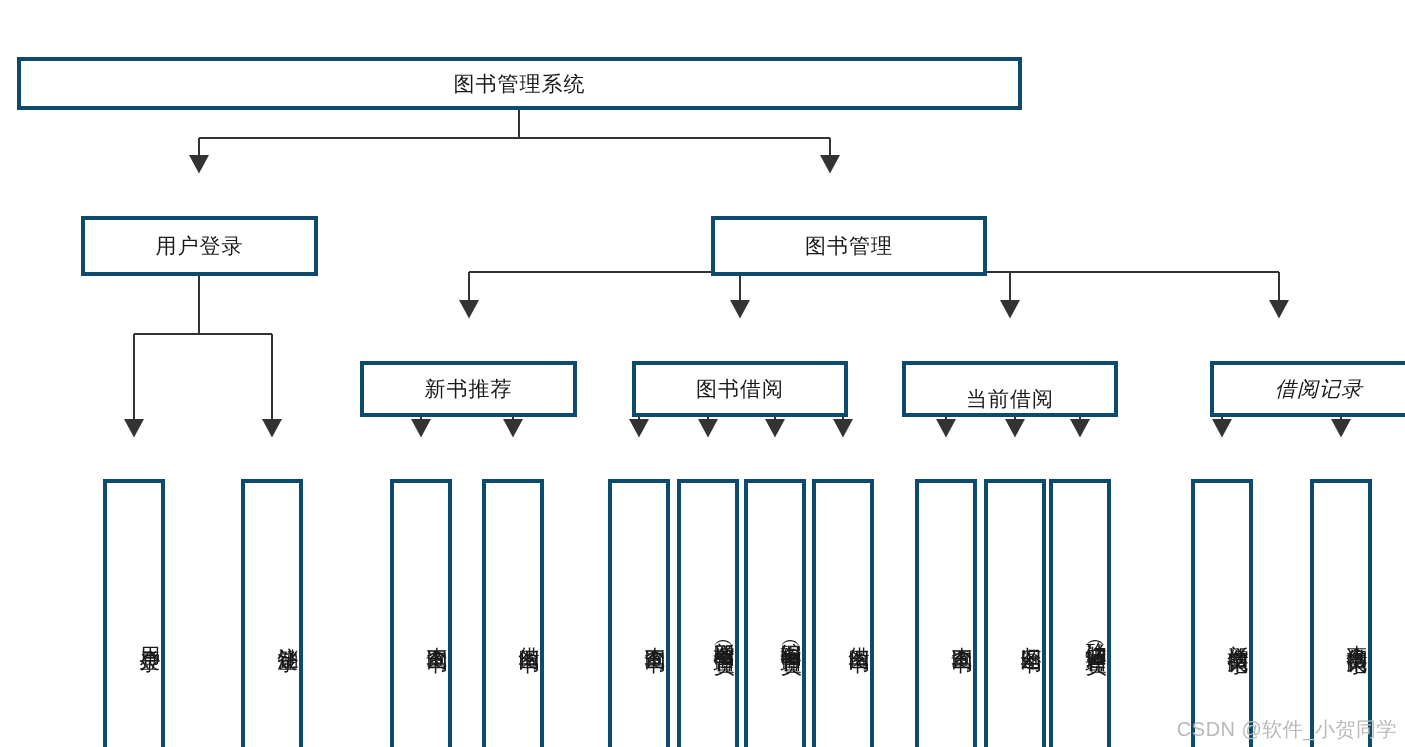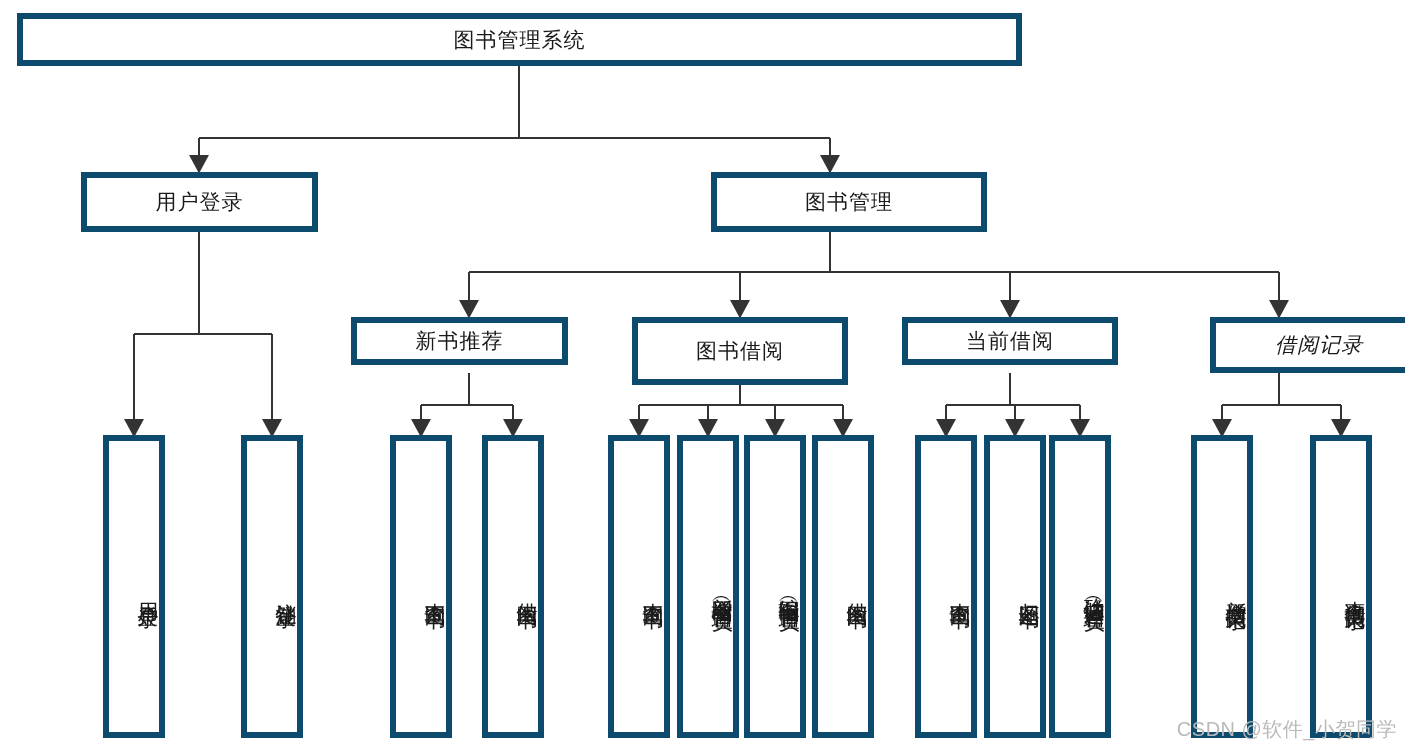--- a/index.html
+++ b/index.html
@@ -23,25 +23,26 @@
     left: 0;
     top: 0;
     width: 1405px;
     height: 747px;
     pointer-events: none;
   }
   .node {
     position: absolute;
     box-sizing: border-box;
     background: #ffffff;
-    border: 6px solid #0c4a6e;
+    border: 4px solid #0c4a6e;
     display: flex;
     align-items: center;
     justify-content: center;
     color: #1a1a1a;
+    margin-top: 44px;
   }
   .node.horizontal {
     font-size: 21px;
     letter-spacing: 1px;
   }
   .node.vertical {
     writing-mode: vertical-rl;
     text-orientation: upright;
     font-size: 21px;
     letter-spacing: 2px;
@@ -127,27 +128,27 @@
     <span class="node-label">图书管理系统</span>
   </div>
 
   <div class="node horizontal" style="left:81px; top:172px; width:237px; height:60px;">
     <span class="node-label">用户登录</span>
   </div>
   <div class="node horizontal" style="left:711px; top:172px; width:276px; height:60px;">
     <span class="node-label">图书管理</span>
   </div>
 
-  <div class="node horizontal" style="left:351px; top:317px; width:217px; height:48px;">
+  <div class="node horizontal" style="left:360px; top:317px; width:217px; height:56px;">
     <span class="node-label">新书推荐</span>
   </div>
-  <div class="node horizontal" style="left:632px; top:317px; width:216px; height:68px;">
+  <div class="node horizontal" style="left:632px; top:317px; width:216px; height:56px;">
     <span class="node-label">图书借阅</span>
   </div>
-  <div class="node horizontal" style="left:902px; top:317px; width:216px; height:48px;">
+  <div class="node horizontal" style="left:902px; top:317px; width:216px; height:56px;align-items:flex-end;">
     <span class="node-label">当前借阅</span>
   </div>
   <div class="node horizontal" style="left:1210px; top:317px; width:218px; height:56px;font-style:italic;">
     <span class="node-label">借阅记录</span>
   </div>
 
   <div class="node vertical" style="left:103px; top:435px; width:62px; height:303px;">
     <span class="node-label">用户登录</span>
   </div>
   <div class="node vertical" style="left:241px; top:435px; width:62px; height:303px;">

